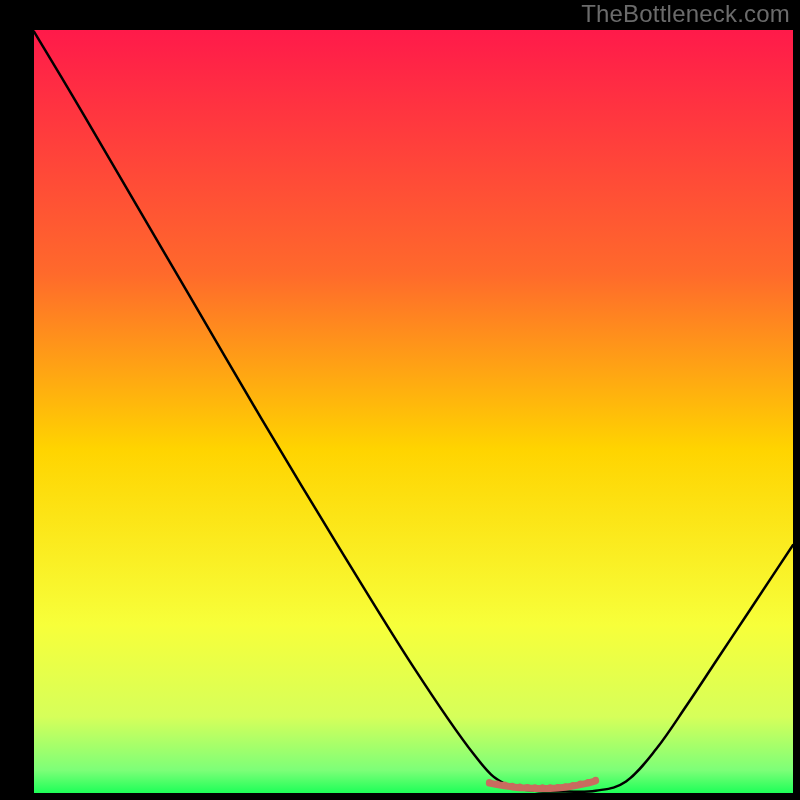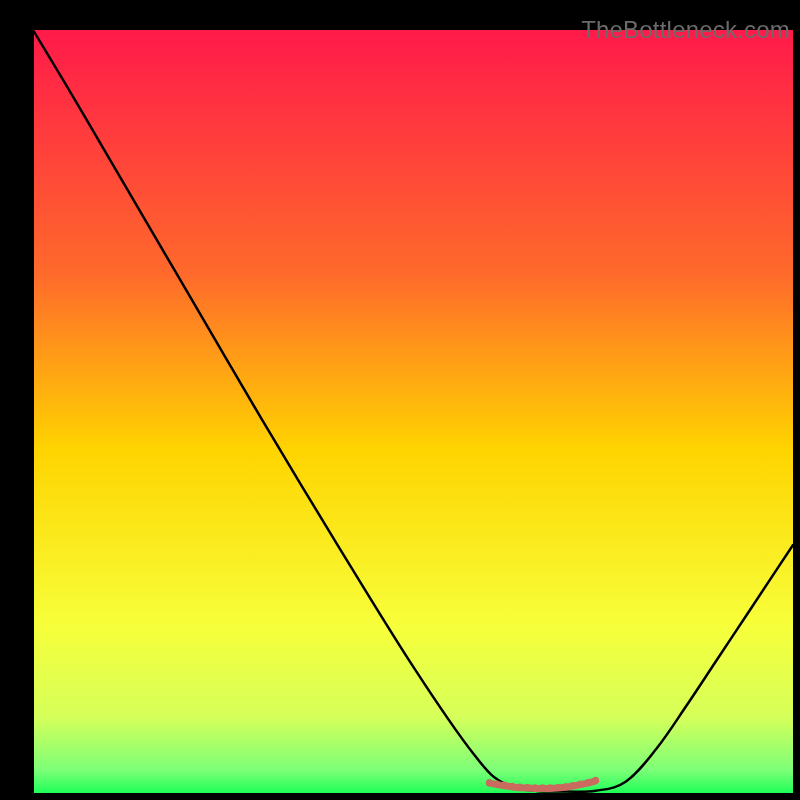--- a/index.html
+++ b/index.html
@@ -11,21 +11,21 @@
     overflow: hidden;
     font-family: Arial, Helvetica, sans-serif;
   }
   .chart-wrap {
     position: relative;
     width: 800px;
     height: 800px;
   }
   .watermark {
     position: absolute;
-    top: 16px;
+    top: 0;
     right: 10px;
     color: #6b6b6b;
     font-size: 24px;
     font-weight: 500;
     letter-spacing: 0.2px;
     z-index: 3;
   }
   svg {
     position: absolute;
     top: 0;

